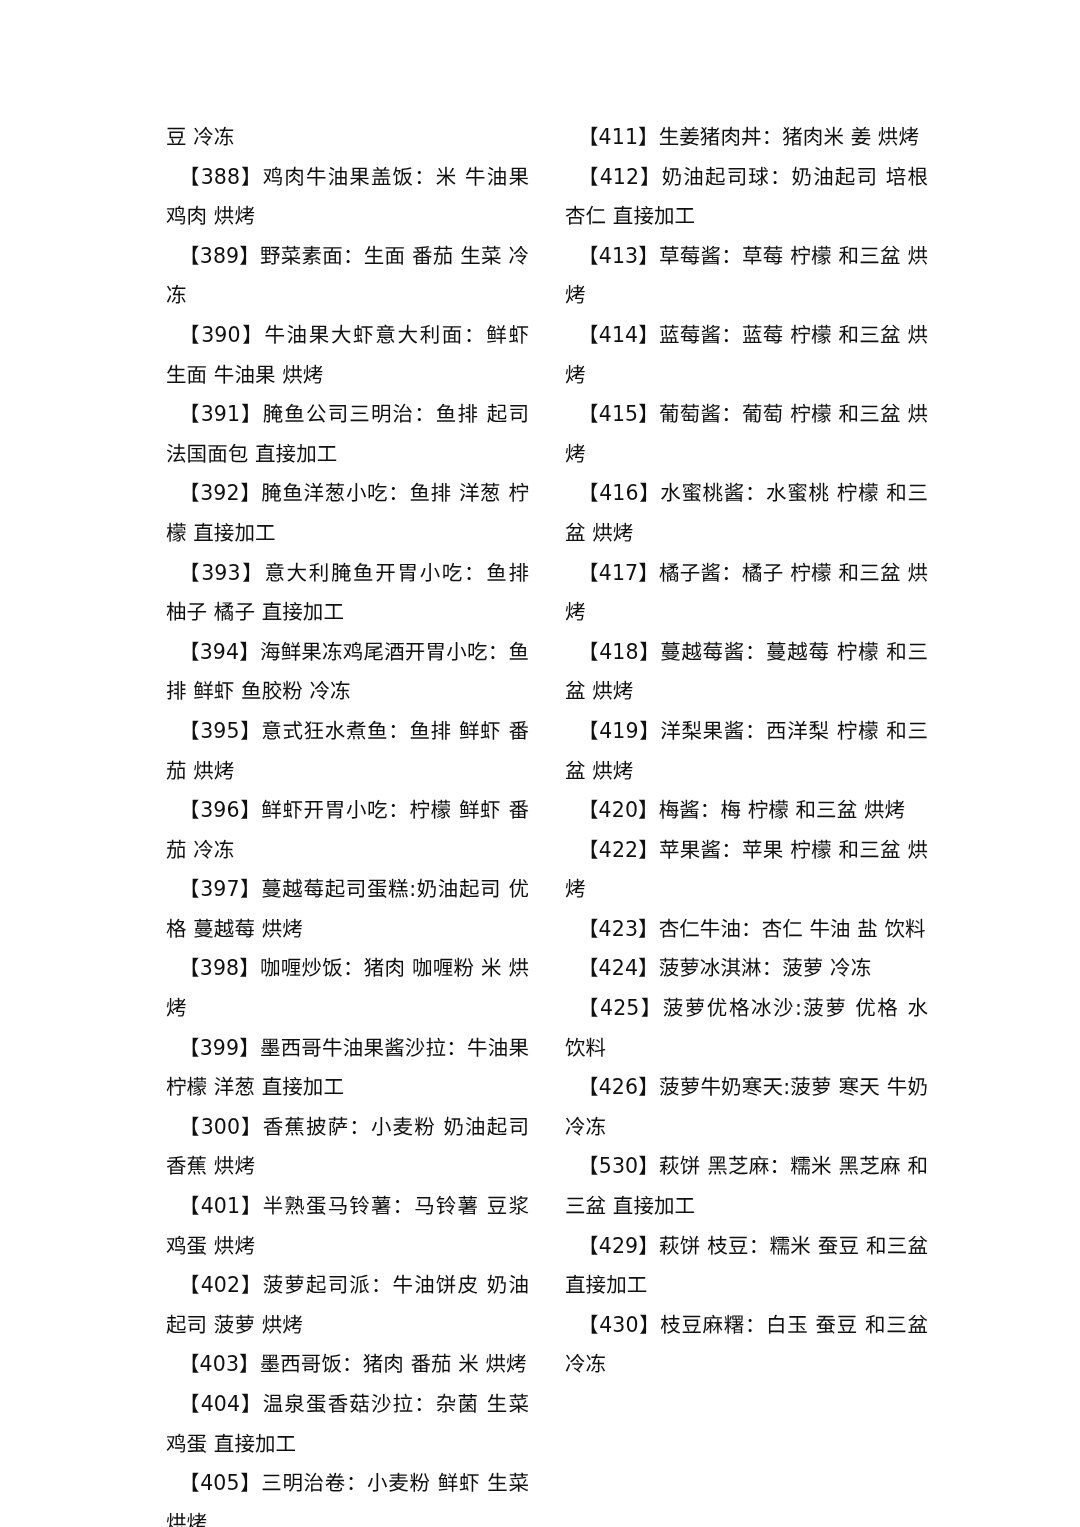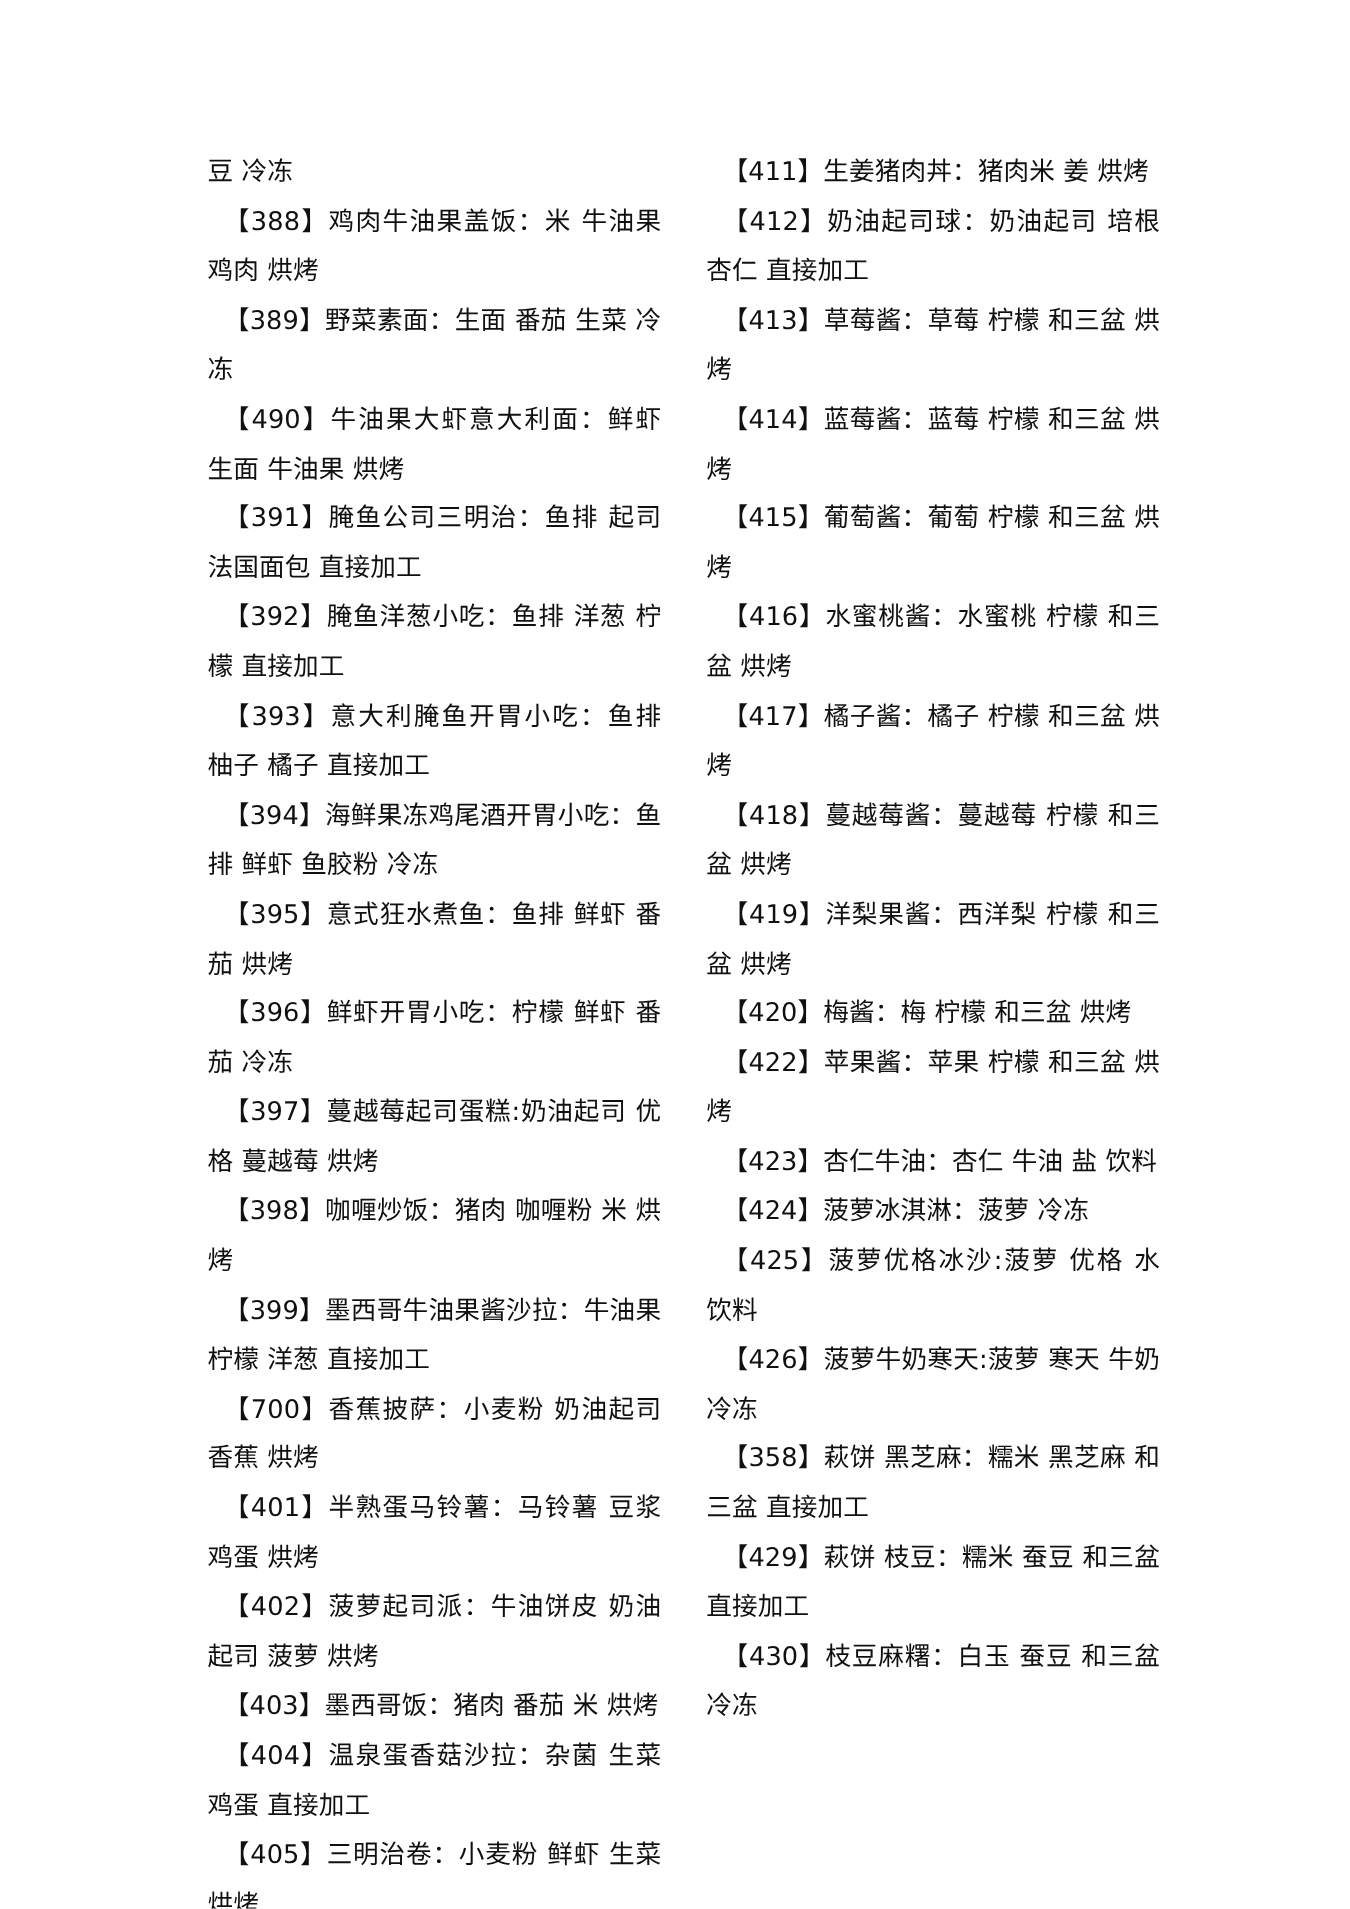--- a/index.html
+++ b/index.html
@@ -60,31 +60,31 @@
 </style>
 </head>
 <body>
 
 <div id="page">
   <div id="columns">
     <div class="column" id="col-left">
         <p class="entry continuation">豆 冷冻</p>
         <p class="entry indent">【388】鸡肉牛油果盖饭：米 牛油果 鸡肉 烘烤</p>
         <p class="entry indent">【389】野菜素面：生面 番茄 生菜 冷冻</p>
-        <p class="entry indent">【490】牛油果大虾意大利面：鲜虾 生面 牛油果 烘烤</p>
+        <p class="entry indent">【390】牛油果大虾意大利面：鲜虾 生面 牛油果 烘烤</p>
         <p class="entry indent">【391】腌鱼公司三明治：鱼排 起司 法国面包 直接加工</p>
         <p class="entry indent">【392】腌鱼洋葱小吃：鱼排 洋葱 柠檬 直接加工</p>
         <p class="entry indent">【393】意大利腌鱼开胃小吃：鱼排 柚子 橘子 直接加工</p>
         <p class="entry indent">【394】海鲜果冻鸡尾酒开胃小吃：鱼排 鲜虾 鱼胶粉 冷冻</p>
         <p class="entry indent">【395】意式狂水煮鱼：鱼排 鲜虾 番茄 烘烤</p>
         <p class="entry indent">【396】鲜虾开胃小吃：柠檬 鲜虾 番茄 冷冻</p>
         <p class="entry indent">【397】蔓越莓起司蛋糕:奶油起司 优格 蔓越莓 烘烤</p>
         <p class="entry indent">【398】咖喱炒饭：猪肉 咖喱粉 米 烘烤</p>
         <p class="entry indent">【399】墨西哥牛油果酱沙拉：牛油果 柠檬 洋葱 直接加工</p>
-        <p class="entry indent">【700】香蕉披萨：小麦粉 奶油起司 香蕉 烘烤</p>
+        <p class="entry indent">【300】香蕉披萨：小麦粉 奶油起司 香蕉 烘烤</p>
         <p class="entry indent">【401】半熟蛋马铃薯：马铃薯 豆浆 鸡蛋 烘烤</p>
         <p class="entry indent">【402】菠萝起司派：牛油饼皮 奶油起司 菠萝 烘烤</p>
         <p class="entry indent">【403】墨西哥饭：猪肉 番茄 米 烘烤</p>
         <p class="entry indent">【404】温泉蛋香菇沙拉：杂菌 生菜 鸡蛋 直接加工</p>
         <p class="entry indent">【405】三明治卷：小麦粉 鲜虾 生菜 烘烤</p>
       </div>
     <div class="column" id="col-right">
         <p class="entry indent">【411】生姜猪肉丼：猪肉米 姜 烘烤</p>
         <p class="entry indent">【412】奶油起司球：奶油起司 培根 杏仁 直接加工</p>
         <p class="entry indent">【413】草莓酱：草莓 柠檬 和三盆 烘烤</p>
@@ -93,18 +93,18 @@
         <p class="entry indent">【416】水蜜桃酱：水蜜桃 柠檬 和三盆 烘烤</p>
         <p class="entry indent">【417】橘子酱：橘子 柠檬 和三盆 烘烤</p>
         <p class="entry indent">【418】蔓越莓酱：蔓越莓 柠檬 和三盆 烘烤</p>
         <p class="entry indent">【419】洋梨果酱：西洋梨 柠檬 和三盆 烘烤</p>
         <p class="entry indent">【420】梅酱：梅 柠檬 和三盆 烘烤</p>
         <p class="entry indent">【422】苹果酱：苹果 柠檬 和三盆 烘烤</p>
         <p class="entry indent">【423】杏仁牛油：杏仁 牛油 盐 饮料</p>
         <p class="entry indent">【424】菠萝冰淇淋：菠萝 冷冻</p>
         <p class="entry indent">【425】菠萝优格冰沙:菠萝 优格 水 饮料</p>
         <p class="entry indent">【426】菠萝牛奶寒天:菠萝 寒天 牛奶 冷冻</p>
-        <p class="entry indent">【358】萩饼 黑芝麻：糯米 黑芝麻 和三盆 直接加工</p>
+        <p class="entry indent">【530】萩饼 黑芝麻：糯米 黑芝麻 和三盆 直接加工</p>
         <p class="entry indent">【429】萩饼 枝豆：糯米 蚕豆 和三盆 直接加工</p>
         <p class="entry indent">【430】枝豆麻糬：白玉 蚕豆 和三盆 冷冻</p>
       </div>
   </div>
 </div>
 
 </body></html>

